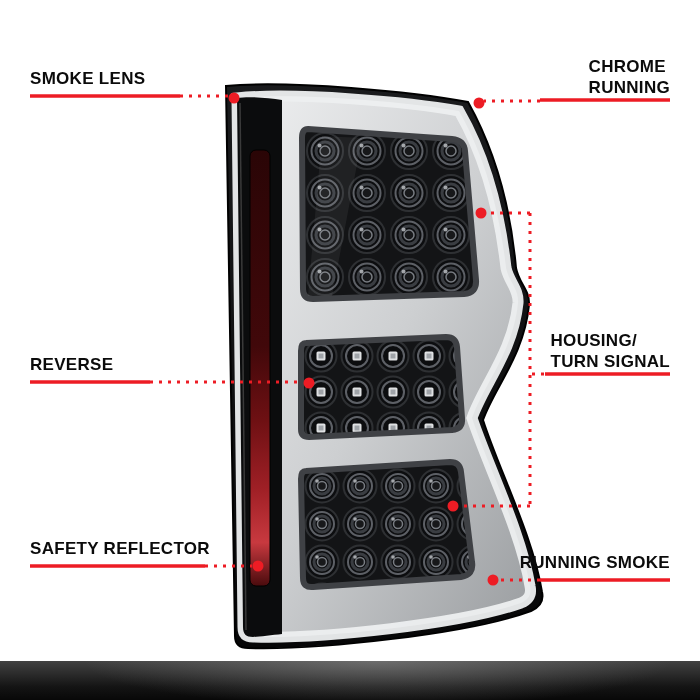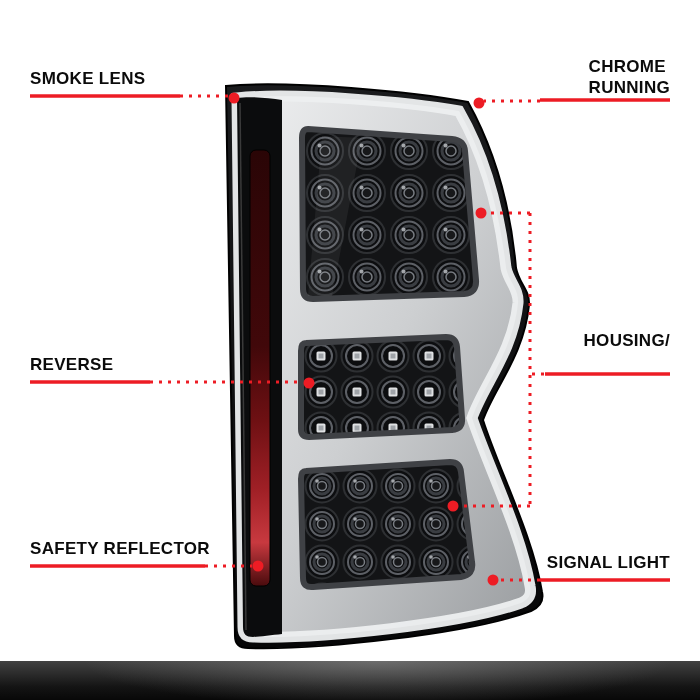--- a/index.html
+++ b/index.html
@@ -152,20 +152,21 @@
 
   <div class="label right" style="right:30px;top:48px">
     <div>CHROME</div>
     <div>RUNNING</div>
   </div>
 
   <div class="label" style="left:30px;top:346px">REVERSE</div>
 
   <div class="label right" style="right:30px;top:322px">
     <div>HOUSING/</div>
+    <div>TURN SIGNAL</div>
   </div>
 
   <div class="label" style="left:30px;top:530px">SAFETY REFLECTOR</div>
 
-  <div class="label right" style="right:30px;top:544px">SIGNAL LIGHT</div>
+  <div class="label right" style="right:30px;top:544px">RUNNING SMOKE</div>
 
   <div class="floor"></div>
 </div>
 
 </body></html>

